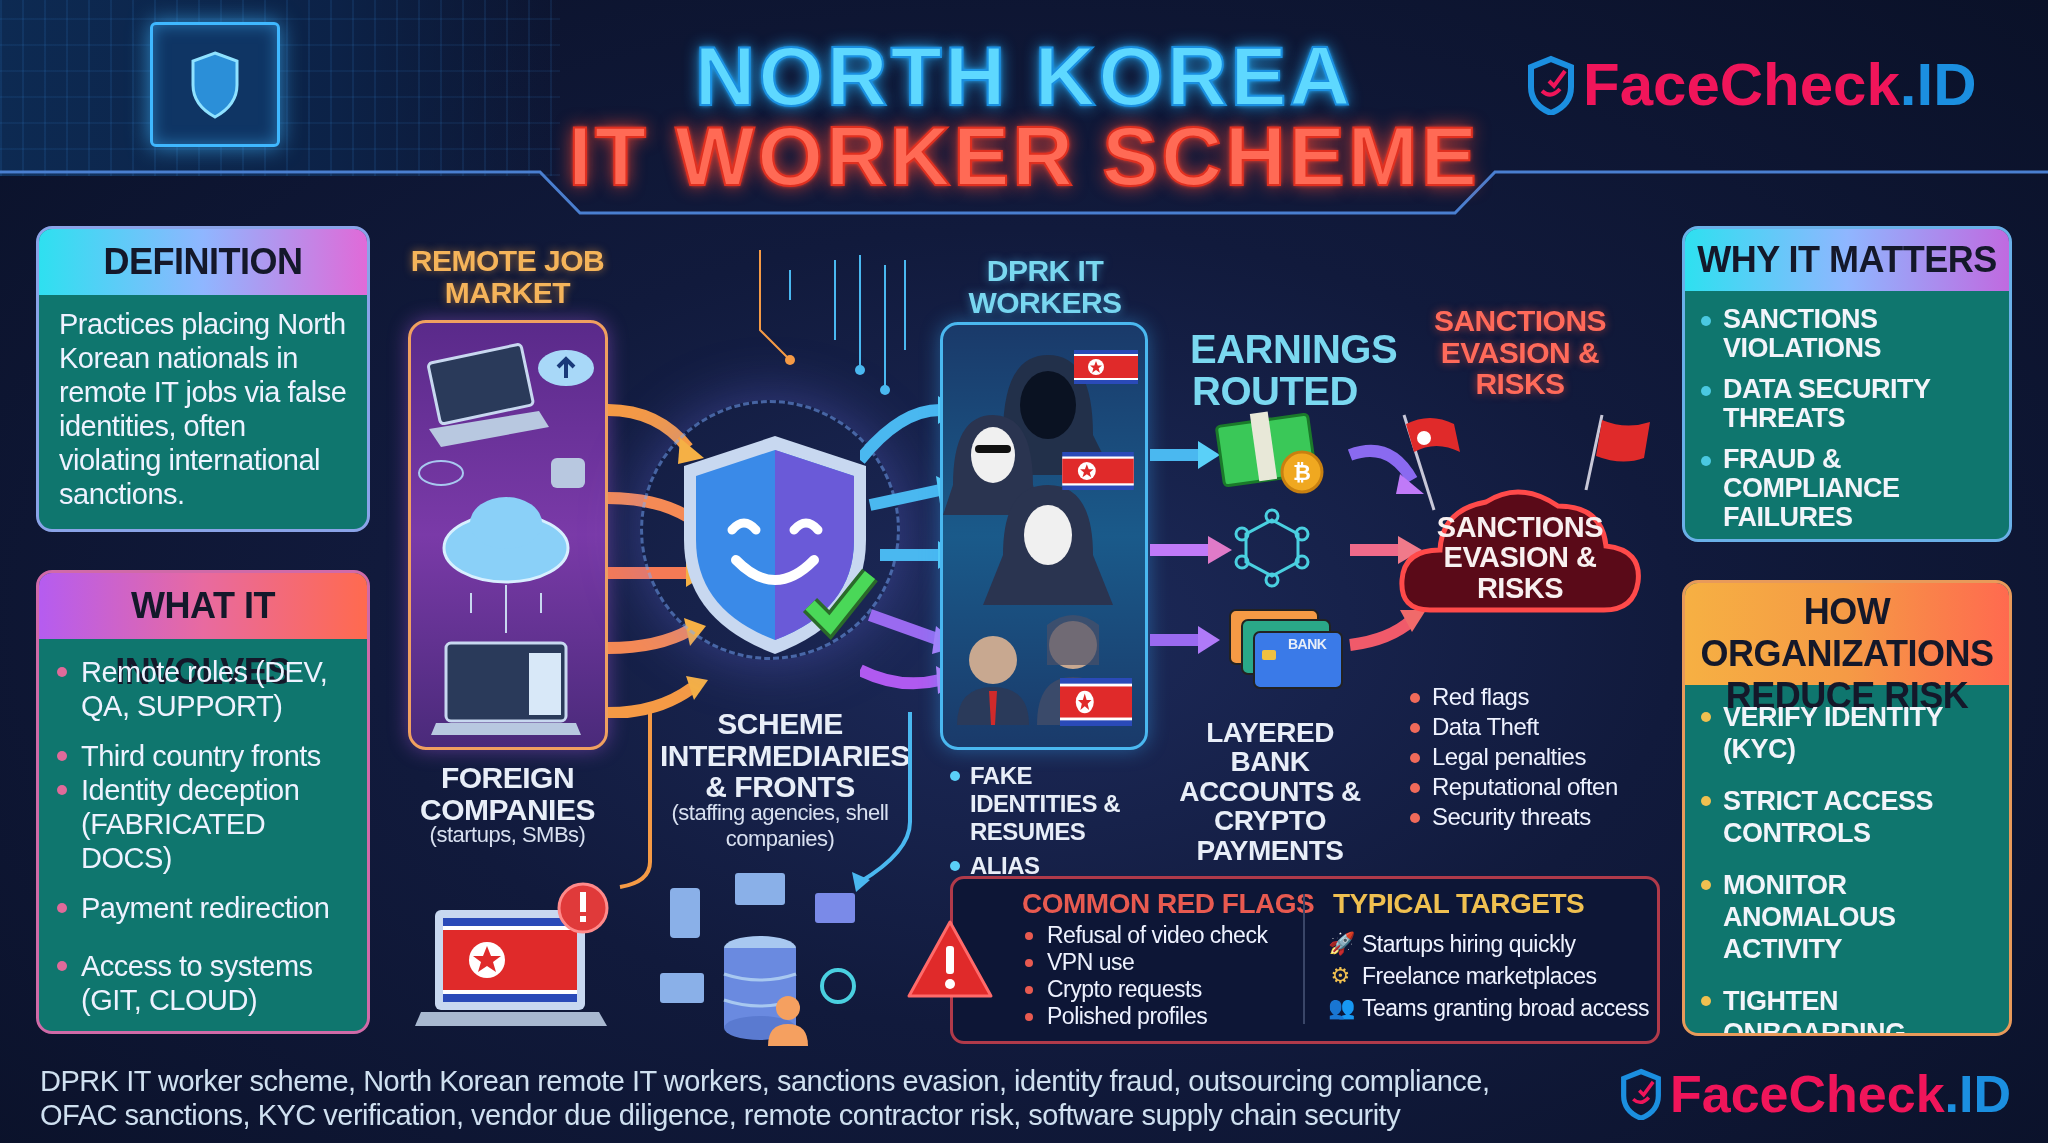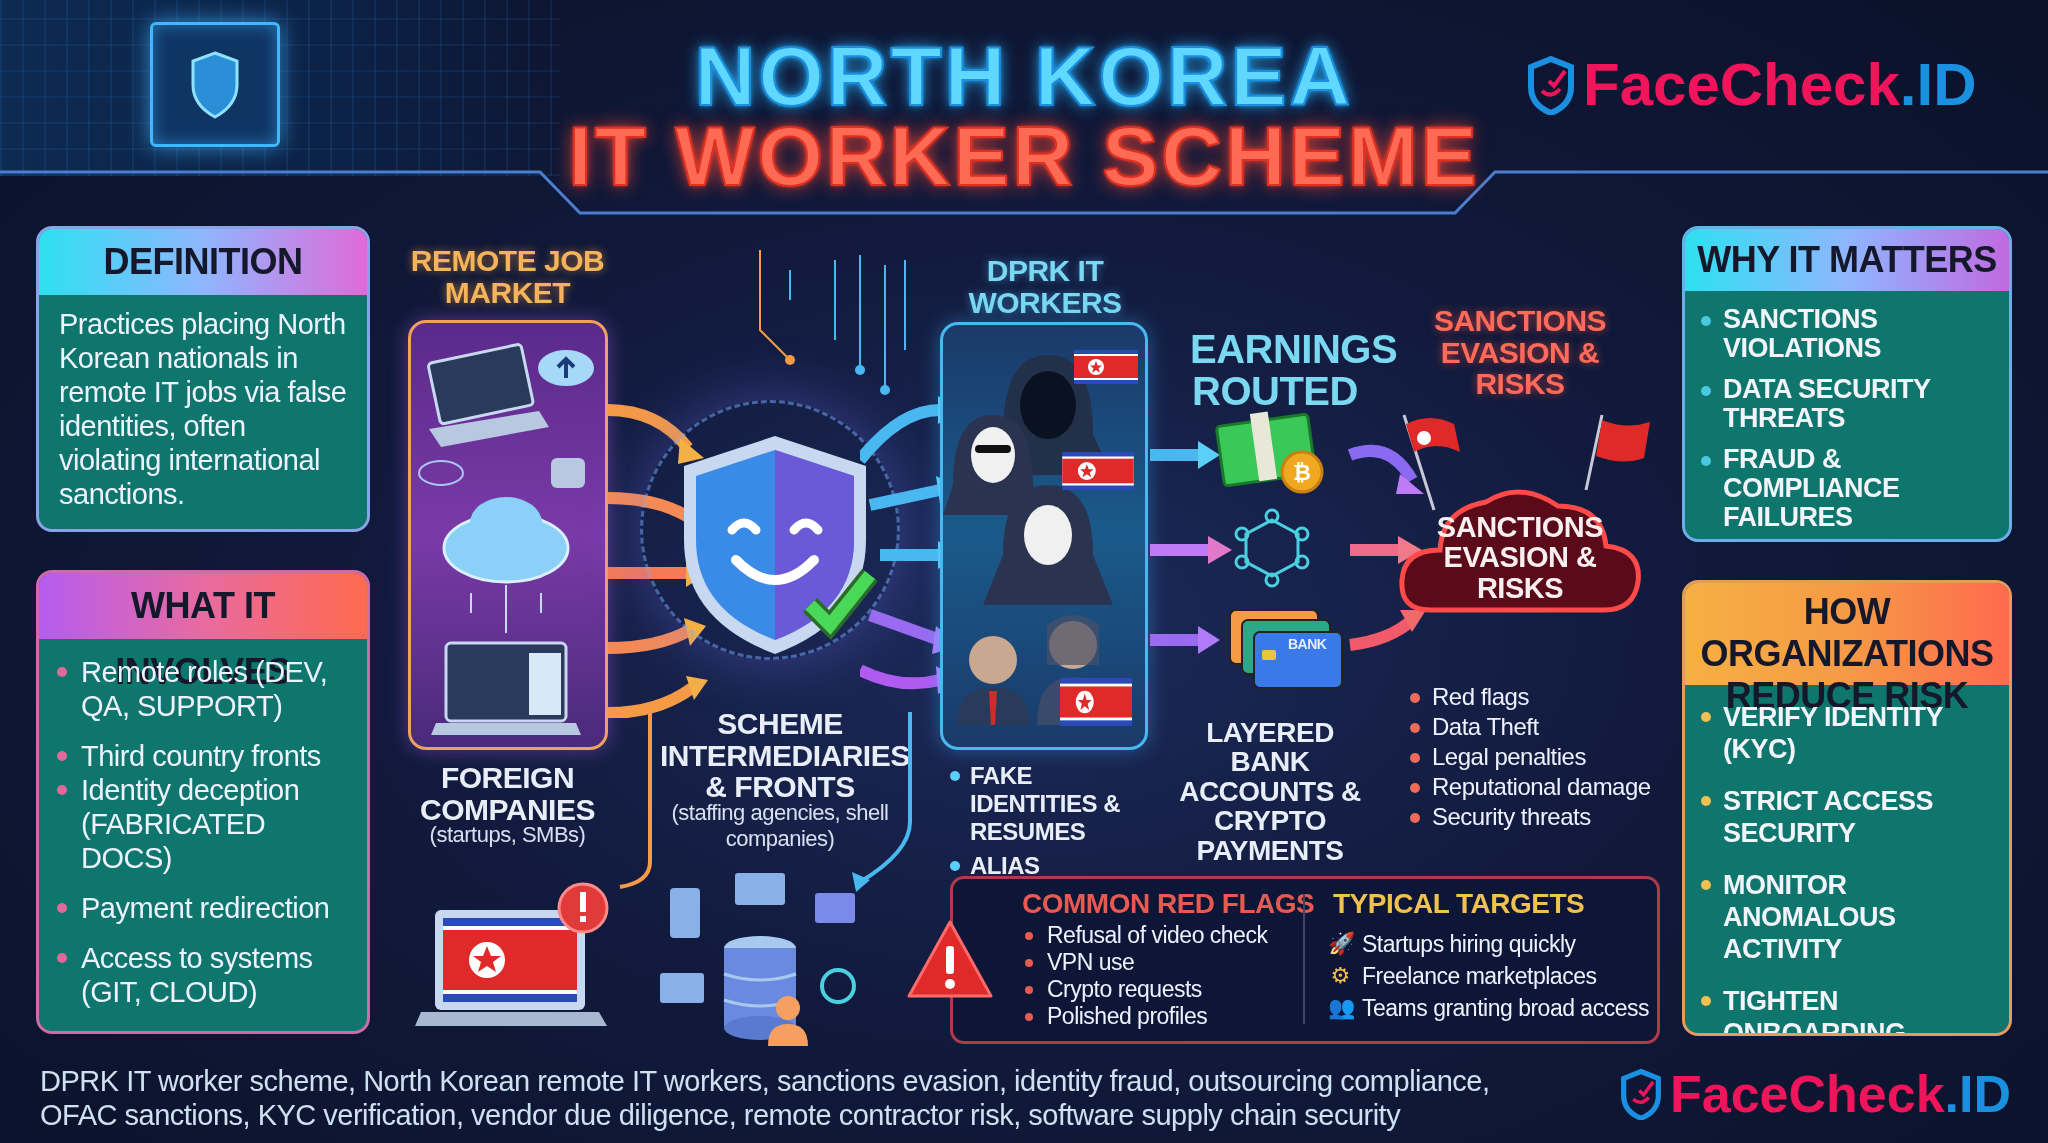--- a/index.html
+++ b/index.html
@@ -100,21 +100,21 @@
         <span>Remote roles (DEV, QA, SUPPORT)</span>
       </div>
     <div class="bul" style="margin-bottom:0">
         <span class="dot" style="background:#e06a9a"></span>
         <span>Third country fronts</span>
       </div>
     <div class="bul" style="margin-bottom:16px">
         <span class="dot" style="background:#e06a9a"></span>
         <span>Identity deception (FABRICATED DOCS)</span>
       </div>
-    <div class="bul" style="margin-bottom:16px">
+    <div class="bul" style="margin-bottom:24px">
         <span class="dot" style="background:#e06a9a"></span>
         <span>Payment redirection</span>
       </div>
     <div class="bul">
         <span class="dot" style="background:#e06a9a"></span>
         <span>Access to systems (GIT, CLOUD)</span>
       </div>
   </div>
 </div>
 
@@ -375,21 +375,21 @@
   <div class="bul" style="gap:12px">
       <span class="dot" style="background:#f06a5a;margin-top:11px"></span>
       <span>Data Theft</span>
     </div>
   <div class="bul" style="gap:12px">
       <span class="dot" style="background:#f06a5a;margin-top:11px"></span>
       <span>Legal penalties</span>
     </div>
   <div class="bul" style="gap:12px">
       <span class="dot" style="background:#f06a5a;margin-top:11px"></span>
-      <span>Reputational damage</span>
+      <span>Reputational often</span>
     </div>
   <div class="bul" style="gap:12px">
       <span class="dot" style="background:#f06a5a;margin-top:11px"></span>
       <span>Security threats</span>
     </div>
 </div>
 
 <div class="abs" style="left:950px;top:876px;width:710px;height:168px;border:3px solid #b03a4a;border-radius:14px;background:#0d1636;"></div>
 <svg class="abs" style="left:905px;top:918px" width="90" height="82" viewBox="0 0 90 82">
   <path d="M45 4 L86 78 L4 78 Z" fill="#e02a2a" stroke="#ff6a6a" stroke-width="3" stroke-linejoin="round"></path>
@@ -453,21 +453,21 @@
 
 <div class="abs card" style="left:1682px;top:580px;width:330px;height:456px;border:3px solid #e89a5a;">
   <div class="card-head cond" style="height:102px;padding-top:8px;font-size:36px;line-height:42px;background:linear-gradient(90deg,#f6b043,#f59a45,#ff6a4f);">HOW ORGANIZATIONS REDUCE RISK</div>
   <div class="card-body cond" style="font-size:27px;line-height:32px;font-weight:700;color:#f2f4fa;padding:16px 16px;">
     <div class="bul" style="gap:12px;margin-bottom:20px">
         <span class="dot" style="background:#f0c050;margin-top:11px"></span>
         <span>VERIFY IDENTITY (KYC)</span>
       </div>
     <div class="bul" style="gap:12px;margin-bottom:20px">
         <span class="dot" style="background:#f0c050;margin-top:11px"></span>
-        <span>STRICT ACCESS SECURITY</span>
+        <span>STRICT ACCESS CONTROLS</span>
       </div>
     <div class="bul" style="gap:12px;margin-bottom:20px">
         <span class="dot" style="background:#f0c050;margin-top:11px"></span>
         <span>MONITOR ANOMALOUS ACTIVITY</span>
       </div>
     <div class="bul" style="gap:12px;margin-bottom:20px">
         <span class="dot" style="background:#f0c050;margin-top:11px"></span>
         <span>TIGHTEN ONBOARDING</span>
       </div>
 

